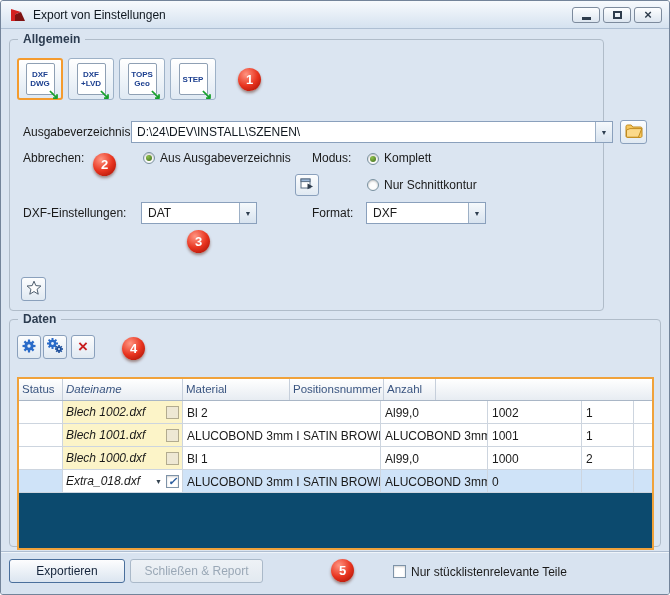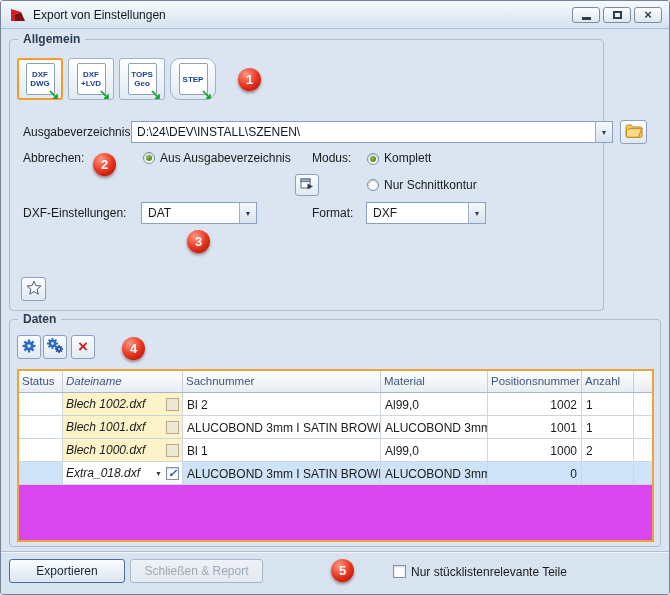--- a/index.html
+++ b/index.html
@@ -64,36 +64,36 @@
   .cbx .chk { display:none; font-size:11px; font-weight:bold; color:#2b5d9e; line-height:11px; }
   .cbx.checked .chk { display:block; }
 
   
   .badge { position:absolute; width:23px; height:23px; border-radius:50%;
     background:radial-gradient(circle at 35% 28%, #ff9582, #e8341f 52%, #9c0b00);
     color:#fff; font-weight:bold; font-size:13px; display:flex; align-items:center; justify-content:center;
     box-shadow:0 2px 3px rgba(80,20,0,.45); z-index:5; }
 
   
-  .tbl { position:absolute; left:7px; top:49px; width:637px; height:173px; border:2px solid #f0a23b;
-    background:#d946ef; overflow:hidden; }
+  .tbl { position:absolute; left:7px; top:57px; width:637px; height:173px; border:2px solid #f0a23b;
+    background:#0c4a6e; overflow:hidden; }
   .thead { display:flex; height:22px; background:linear-gradient(#ffffff,#e7ecf2); border-bottom:1px solid #a9b6c6; }
   .th { font-size:11.5px; color:#3a5580; padding:4px 3px 0; border-right:1px solid #c6cfdb;
     white-space:nowrap; overflow:hidden; flex:none; }
   .trow { display:flex; height:23px; border-bottom:1px solid #cdd5df; background:#fff; }
   .trow.selected { background:#cfe3f8; }
   .td { padding:5px 4px 0; border-right:1px solid #cdd5df; white-space:nowrap; overflow:hidden; flex:none; }
   .c-status { width:44px; }
   .c-file { width:120px; display:flex; align-items:center; gap:3px; padding:0 3px;font-style:italic; }
   .c-file .fn { flex:1; white-space:nowrap; overflow:hidden; }
   .c-file.yellow { background:#fcf4c8; }
   .c-file.editable { background:#fff;align-items:center; }
   .c-sach { width:198px; }
   .c-mat { width:107px; }
-  .c-pos { width:94px;text-align:right; }
+  .c-pos { width:94px; }
   .c-anz { width:52px; }
   .c-fill { flex:1 1 auto; border-right:none; }
   .cell-dd { font-size:7px; color:#33424f; flex:none; padding:0 1px; }
 
   
   .footer { position:absolute; left:0; right:0; bottom:0; height:43px; background:#d8e3f0;
     border-top:1px solid #aebdd0; box-shadow:inset 0 1px 0 #f0f5fa; }
   .btn { position:absolute; height:24px; border:1px solid #7e98b7; border-radius:3px;
     background:linear-gradient(#fdfdfe,#dbe5f0); color:#15243a; display:flex; align-items:center;
     justify-content:center; font-size:12px; }
@@ -146,21 +146,21 @@
           <span class="doc-arrow">↘</span>
         </span>
       </div>
       <div class="fmt-btn" style="left:109px;">
         <span class="doc-icon">
           <span class="doc-line">TOPS</span>
           <span class="doc-line">Geo</span>
           <span class="doc-arrow">↘</span>
         </span>
       </div>
-      <div class="fmt-btn" style="left:160px;border-radius:10px;">
+      <div class="fmt-btn" style="left:160px;">
         <span class="doc-icon">
           <span class="doc-line">STEP</span>
 
           <span class="doc-arrow">↘</span>
         </span>
       </div>
 
       <div class="badge" style="left:228px; top:28px;">1</div>
 
       <span class="lbl" style="left:13px; top:85px;">Ausgabeverzeichnis:</span>
@@ -274,21 +274,20 @@
       <div class="icon-btn" style="left:61px; top:15px; width:24px; height:24px;">
         <span class="del-x">×</span>
       </div>
 
       <div class="badge" style="left:112px; top:17px;">4</div>
 
       <div class="tbl">
         <div class="thead">
           <span class="th c-status">Status</span>
           <span class="th c-file" style="padding:4px 3px 0; display:block;">Dateiname</span>
-          <span class="th c-sach">Sachnummer</span>
           <span class="th c-mat">Material</span>
           <span class="th c-pos">Positionsnummer</span>
           <span class="th c-anz">Anzahl</span>
           <span class="th c-fill"></span>
         </div>
 
         <div class="trow">
           <div class="td c-status"></div>
           <div class="td c-file yellow">
             <span class="fn">Blech 1002.dxf</span>

